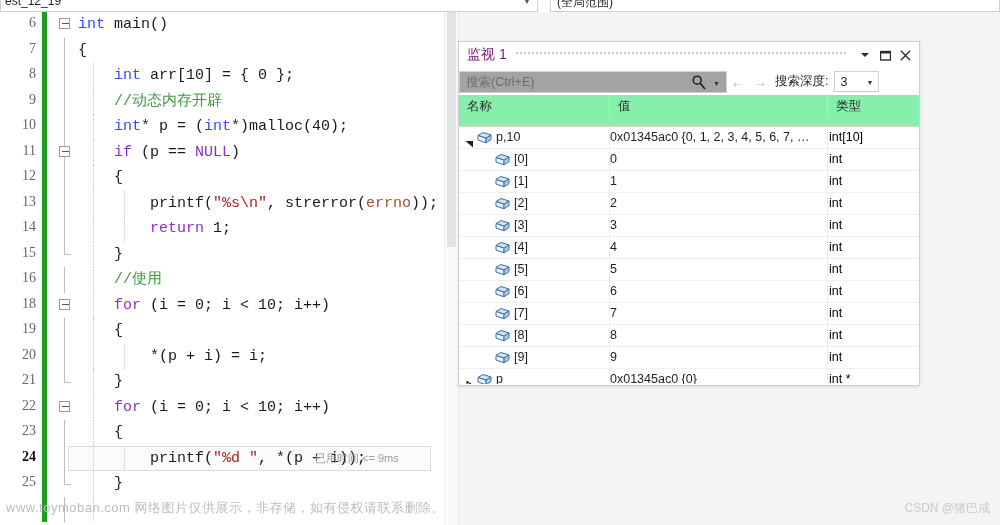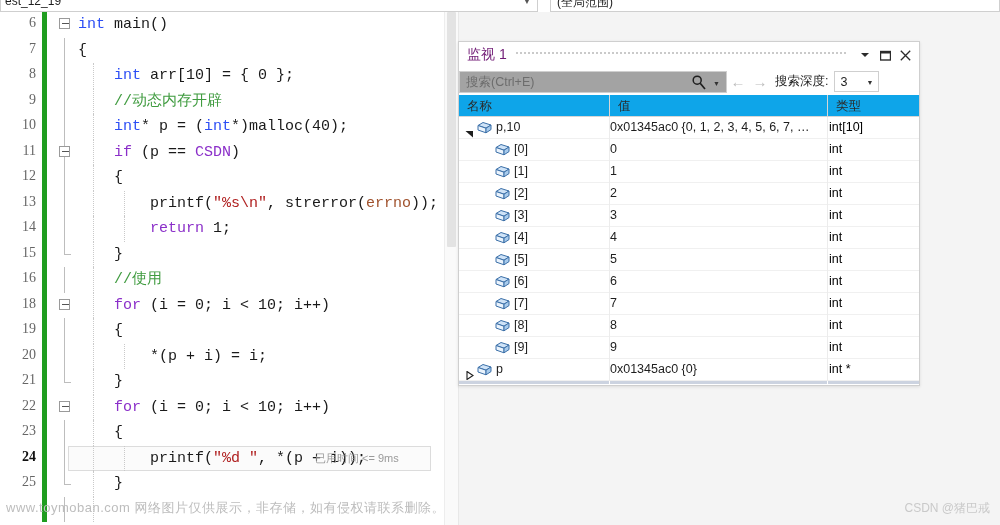--- a/index.html
+++ b/index.html
@@ -144,21 +144,21 @@
   .depth-label { font-size:12.5px; color:#1e1e1e; margin-left:4px; white-space:nowrap; }
   .depth-combo {
     margin-left:6px; width:45px; height:21px; border:1px solid #cfcfcf; background:#fff;
     position:relative; display:flex; align-items:center; padding-left:5px;
     font-size:12.5px; color:#1e1e1e;
   }
   .depth-combo .cc { position:absolute; right:5px; top:7px; font-size:7px; color:#333; }
 
   
   .wtable { position:relative; width:100%; height:289px; background:#fff; overflow:hidden; }
-  .whead { position:relative; height:22px; background:#0ea5e9; border-bottom:1px solid #d6d6d6; }
+  .whead { position:relative; height:32px; background:#86efac; border-bottom:1px solid #d6d6d6; }
   .whead .hc {
     position:absolute; top:3px; font-size:12.5px; color:#2b2b2b; white-space:nowrap;
   }
   .hsep { position:absolute; top:0; width:1px; height:22px; background:#d6d6d6; }
 
   .wrow { position:relative; height:22px; border-bottom:1px solid #f0f0f0; }
   .wrow .c-name { position:absolute; left:0; top:0; width:150px; height:22px; }
   .wrow .c-val  { position:absolute; left:151px; top:3px; font-size:12.5px; color:#1e1e1e; white-space:nowrap; overflow:hidden; width:215px; }
   .wrow .c-type { position:absolute; left:370px; top:3px; font-size:12.5px; color:#000000; white-space:nowrap; }
   .vsep { position:absolute; top:0; width:1px; height:22px; background:#ececec; }
@@ -237,21 +237,21 @@
           <span class="codetext">    <span class="kw">int</span>* p = (<span class="kw">int</span>*)malloc(40);</span>
         </div>
         <div class="coderow">
           <span class="lineno">11</span>
           <span class="changebar"></span>
           <span class="foldcol">
             <span class="foldline"></span>
             <span class="foldbox"></span>
           </span>
           <span class="guide" style="left:93px"></span>
-          <span class="codetext">    <span class="kw2">if</span> (p == <span class="kw2">CSDN</span>)</span>
+          <span class="codetext">    <span class="kw2">if</span> (p == <span class="kw2">NULL</span>)</span>
         </div>
         <div class="coderow">
           <span class="lineno">12</span>
           <span class="changebar"></span>
           <span class="foldcol">
             <span class="foldline"></span>
           </span>
           <span class="guide" style="left:93px"></span>
           <span class="codetext">    {</span>
         </div>

